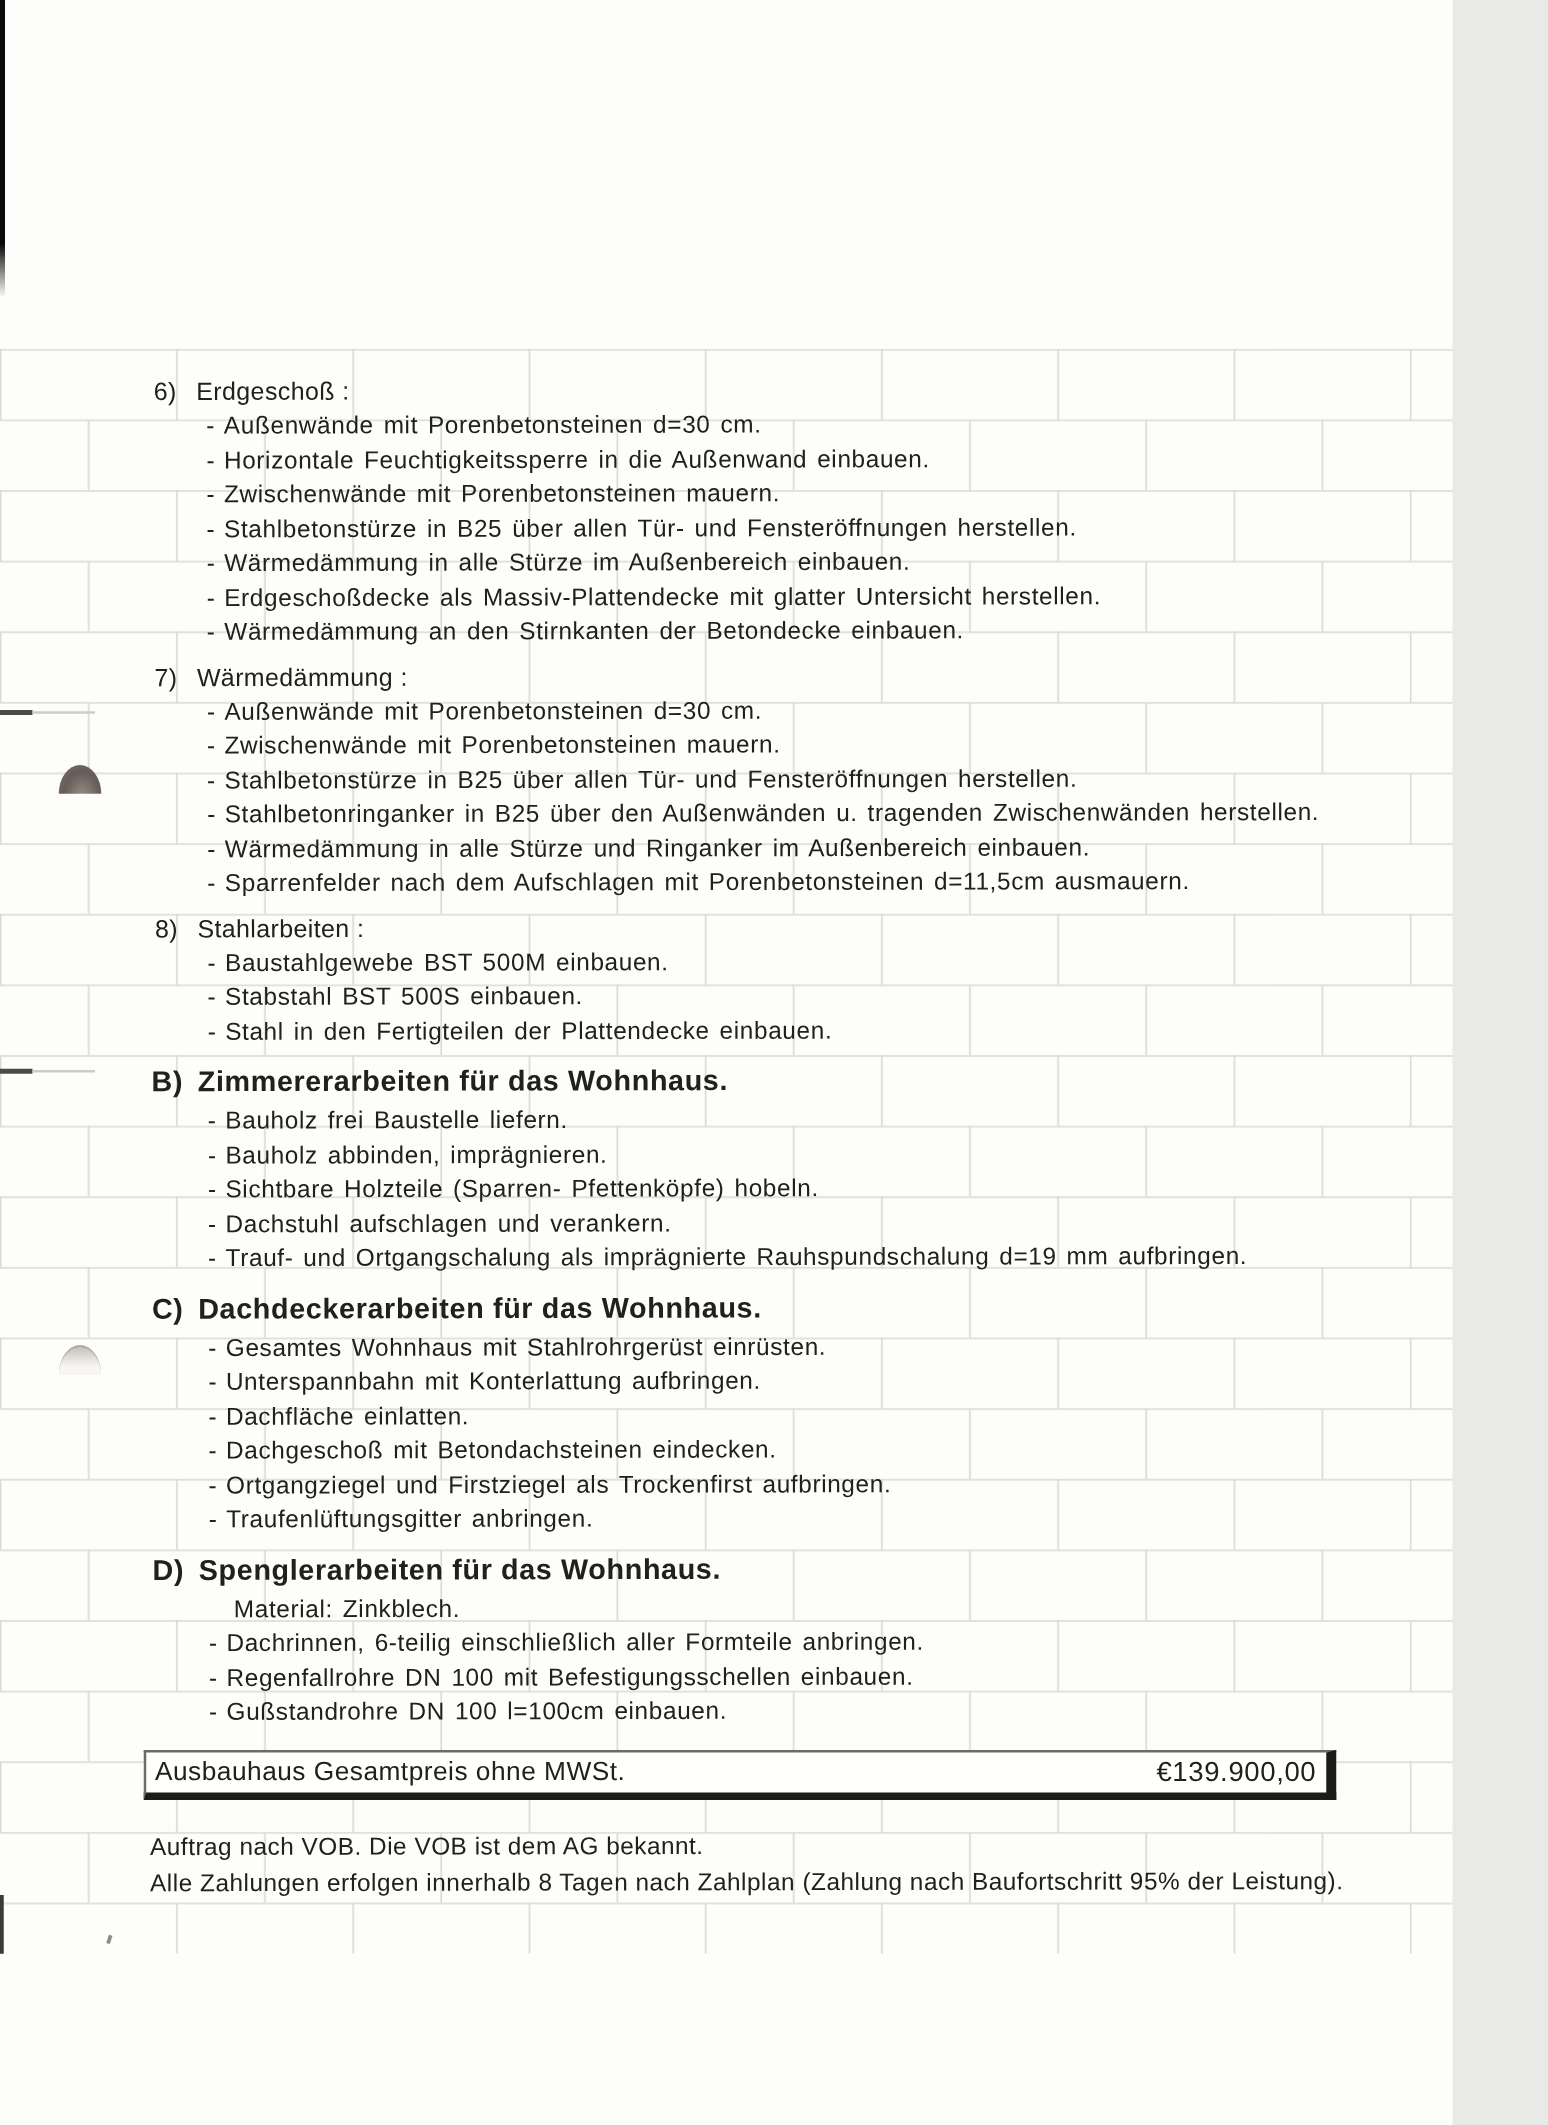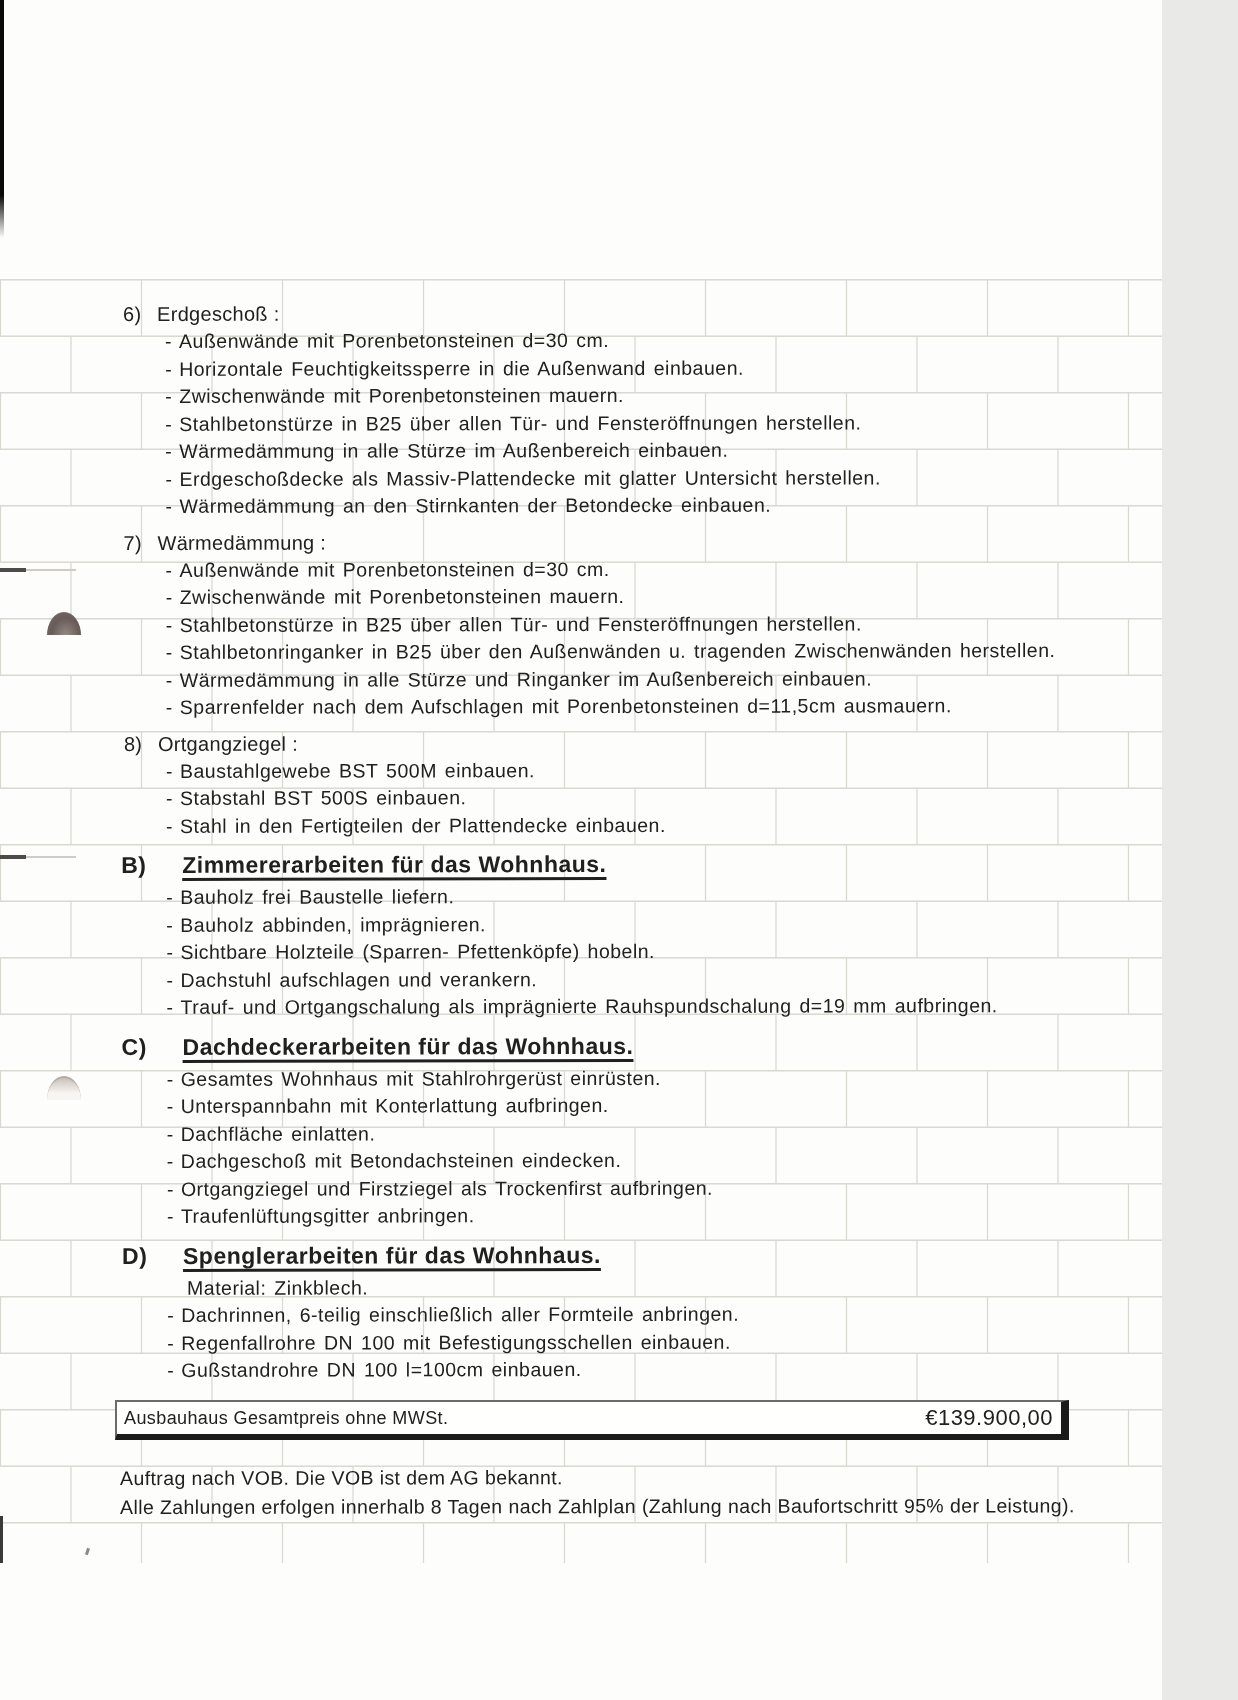--- a/index.html
+++ b/index.html
@@ -57,24 +57,22 @@
   .sec{margin:0 0 8px 0;}
   .sec-head{white-space:nowrap;}
   .sec-head.num{font-size:20px;line-height:28px;letter-spacing:.3px;}
   .sec-head.num .lbl{display:inline-block;min-width:34px;}
   .sec-head.let{
     font-size:23px;font-weight:700;line-height:34px;
     margin:2px 0 2px -3px;letter-spacing:.5px;
   }
   .sec-head.let .lbl{display:inline-block;min-width:37px;}
   .sec-head.let .ttl{
-    text-decoration:underline;
     text-decoration-thickness:2.5px;
     text-underline-offset:5px;
-    margin-left:24px;
   }
   .item{
     padding-left:42px;font-size:19.5px;line-height:27.5px;
     letter-spacing:.5px;word-spacing:2px;white-space:nowrap;
   }
   .item .dash{display:inline-block;min-width:14px;}
   .note{
     padding-left:62px;font-size:19.5px;line-height:27.5px;
     letter-spacing:.5px;word-spacing:2px;white-space:nowrap;
   }
@@ -83,21 +81,21 @@
   .price-box{
     position:absolute;left:115px;top:1400px;width:929px;height:32px;
     background:#fffffe;
     border-top:2px solid #6b6b68;
     border-left:2px solid #6b6b68;
     border-right:8px solid #1b1b1a;
     border-bottom:6px solid #1b1b1a;
     display:flex;align-items:center;justify-content:space-between;
     padding:0 8px 0 7px;
   }
-  .price-label{font-size:18px;letter-spacing:.4px;white-space:nowrap;}
+  .price-label{font-size:21px;letter-spacing:.4px;white-space:nowrap;}
   .price-amount{font-size:22px;letter-spacing:.5px;white-space:nowrap;margin-left:12px;}
 
   
   .footer{
     position:absolute;left:120px;top:1464px;width:1060px;
     font-size:19.5px;line-height:28.5px;letter-spacing:.4px;
     transform:rotate(-0.1deg);transform-origin:top left;
   }
   .footer div{white-space:nowrap;}
 </style>
@@ -141,21 +139,21 @@
       <div class="sec-head num"><span class="lbl">7)</span><span class="ttl">Wärmedämmung :</span></div>
       <div class="item"><span class="dash">-</span><span>Außenwände mit Porenbetonsteinen d=30 cm.</span></div>
       <div class="item"><span class="dash">-</span><span>Zwischenwände mit Porenbetonsteinen mauern.</span></div>
       <div class="item"><span class="dash">-</span><span>Stahlbetonstürze in B25 über allen Tür- und Fensteröffnungen herstellen.</span></div>
       <div class="item"><span class="dash">-</span><span>Stahlbetonringanker in B25 über den Außenwänden u. tragenden Zwischenwänden herstellen.</span></div>
       <div class="item"><span class="dash">-</span><span>Wärmedämmung in alle Stürze und Ringanker im Außenbereich einbauen.</span></div>
       <div class="item"><span class="dash">-</span><span>Sparrenfelder nach dem Aufschlagen mit Porenbetonsteinen d=11,5cm ausmauern.</span></div>
     </div>
 
     <div class="sec">
-      <div class="sec-head num"><span class="lbl">8)</span><span class="ttl">Ortgangziegel :</span></div>
+      <div class="sec-head num"><span class="lbl">8)</span><span class="ttl">Stahlarbeiten :</span></div>
       <div class="item"><span class="dash">-</span><span>Baustahlgewebe BST 500M einbauen.</span></div>
       <div class="item"><span class="dash">-</span><span>Stabstahl BST 500S einbauen.</span></div>
       <div class="item"><span class="dash">-</span><span>Stahl in den Fertigteilen der Plattendecke einbauen.</span></div>
     </div>
 
     <div class="sec">
       <div class="sec-head let"><span class="lbl">B)</span><span class="ttl">Zimmererarbeiten für das Wohnhaus.</span></div>
       <div class="item"><span class="dash">-</span><span>Bauholz frei Baustelle liefern.</span></div>
       <div class="item"><span class="dash">-</span><span>Bauholz abbinden, imprägnieren.</span></div>
       <div class="item"><span class="dash">-</span><span>Sichtbare Holzteile (Sparren- Pfettenköpfe) hobeln.</span></div>

